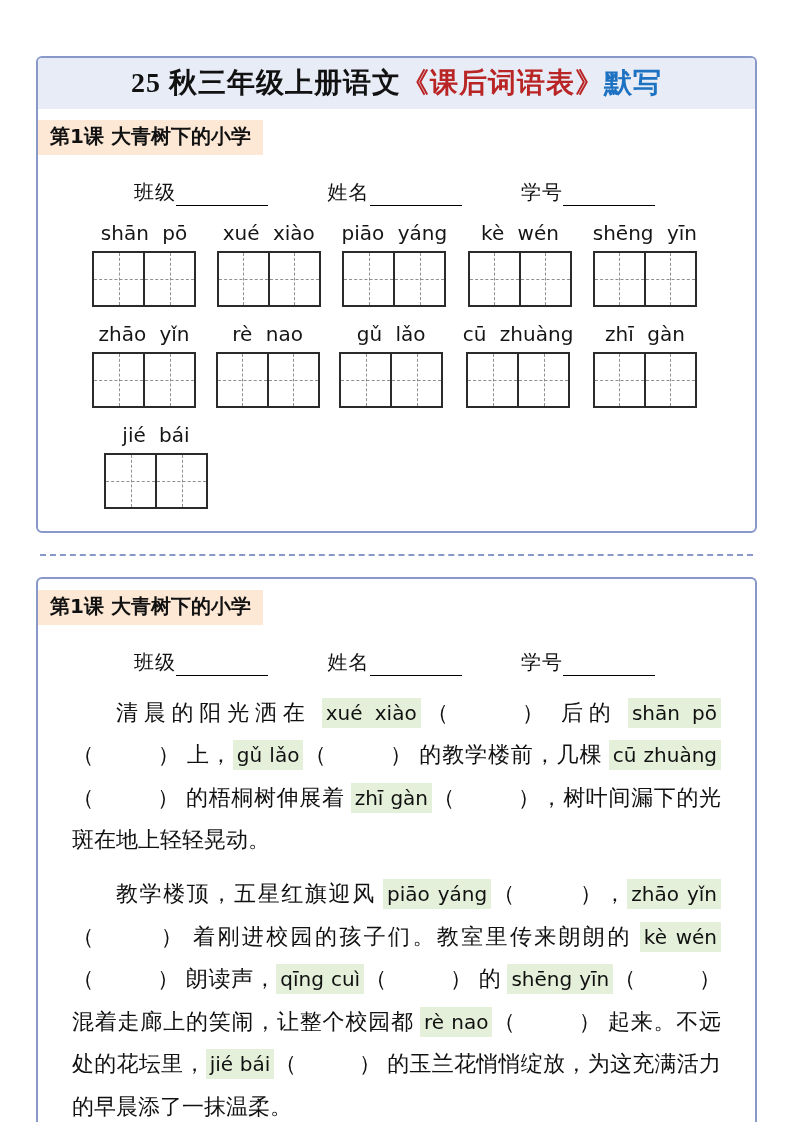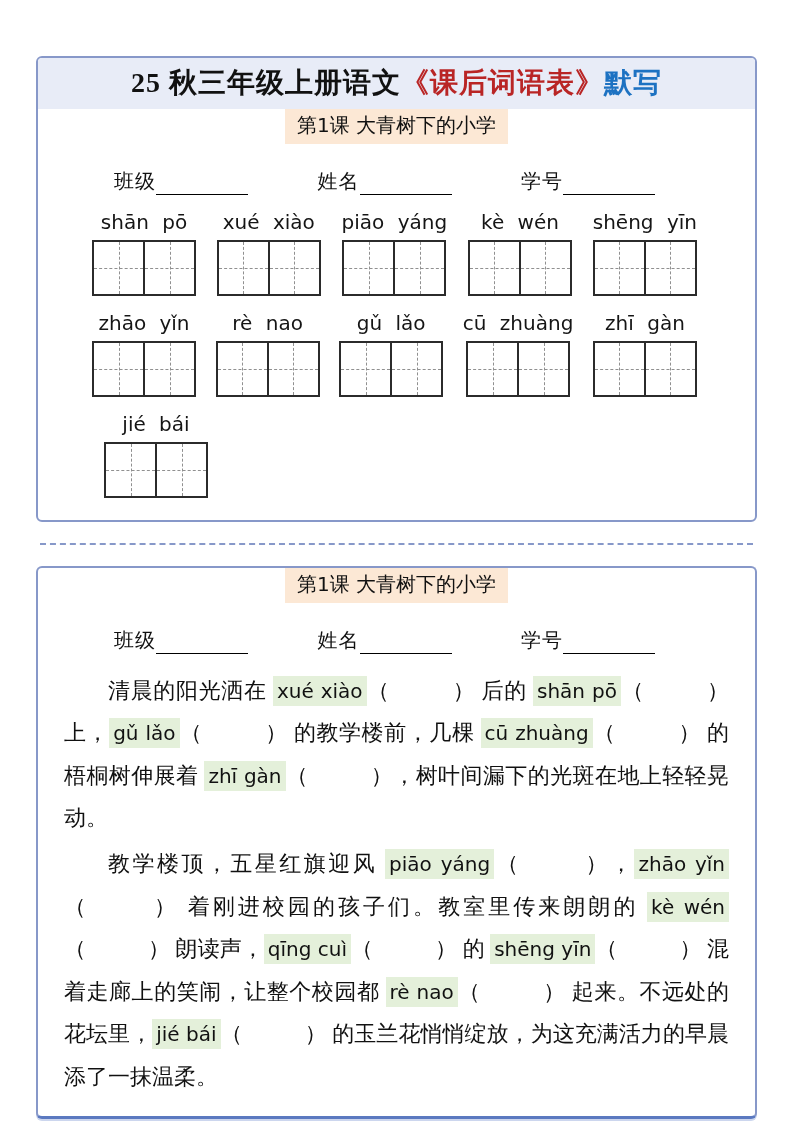--- a/index.html
+++ b/index.html
@@ -12,28 +12,28 @@
   .card{
     border:2px solid #8798c9;border-radius:6px;background:#fff;overflow:hidden;
   }
   .card.bottom-rule{border-bottom:3px solid #5b79c0;box-shadow:0 2px 0 #ccd6ee;}
   .title-bar{
     background:#e8ecf7;text-align:center;padding:8px 20px 9px;
     font-weight:bold;font-size:28px;letter-spacing:1px;line-height:1.2;
   }
   .t-red{color:#b92525;}
   .t-blue{color:#1d72c2;}
-  .lesson-row{text-align:center;}
+  .lesson-row{text-align:left;margin-top:11px;font-weight:bold;}
   .lesson{
     display:inline-block;background:#fce8d5;padding:3px 12px 5px;
     font-family:"DejaVu Sans","Liberation Sans",sans-serif;font-size:20px;
   }
   .fields{
     display:flex;justify-content:space-between;
-    margin:24px 100px 0 76px;font-size:20px;align-items:flex-end;
+    margin:24px 100px 0 96px;font-size:20px;align-items:flex-end;
   }
   .field-label{letter-spacing:1px;}
   .field-line{
     display:inline-block;width:92px;border-bottom:1.5px solid #000;height:22px;
     vertical-align:bottom;
   }
   
   .word-rows{margin:6px 58px 0 54px;padding-bottom:22px;}
   .word-row{display:flex;justify-content:space-between;margin-top:16px;}
   .word-row.partial{justify-content:flex-start;}
@@ -55,21 +55,21 @@
     content:"";position:absolute;top:50%;left:0;right:0;height:0;
     border-top:1px dashed #909090;
   }
   
   .separator{border-top:2px dashed #8798c9;margin:21px 4px;}
   
   .passage{
     margin:16px 22px 0 22px;padding-bottom:14px;
     font-size:22px;line-height:1.93;text-align:justify;
   }
-  .para{margin:4px;text-indent:2em;}
+  .para{margin:12px;text-indent:2em;}
   .py{
     background:#e4f0da;font-family:"DejaVu Sans","Liberation Sans",sans-serif;
     font-size:20px;padding:3px 4px;white-space:nowrap;
   }
   .gap{display:inline-block;width:62px;}
   .blank{white-space:nowrap;}
 </style>
 </head>
 <body>
 

